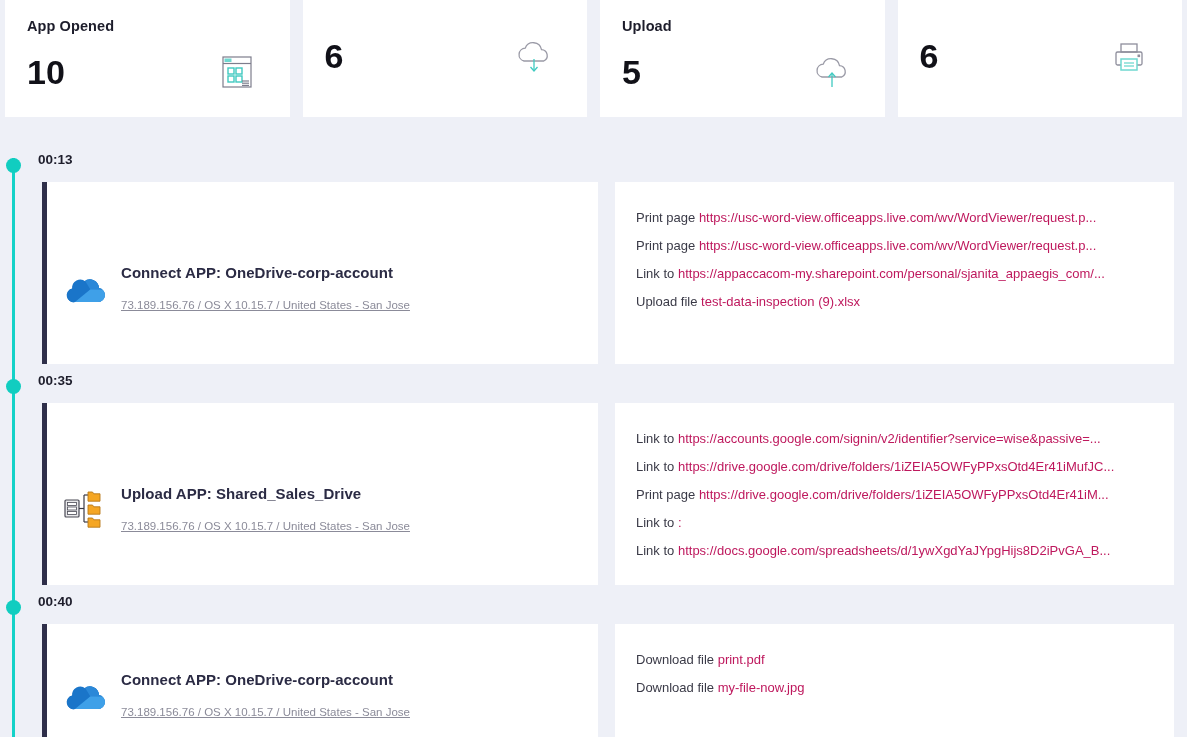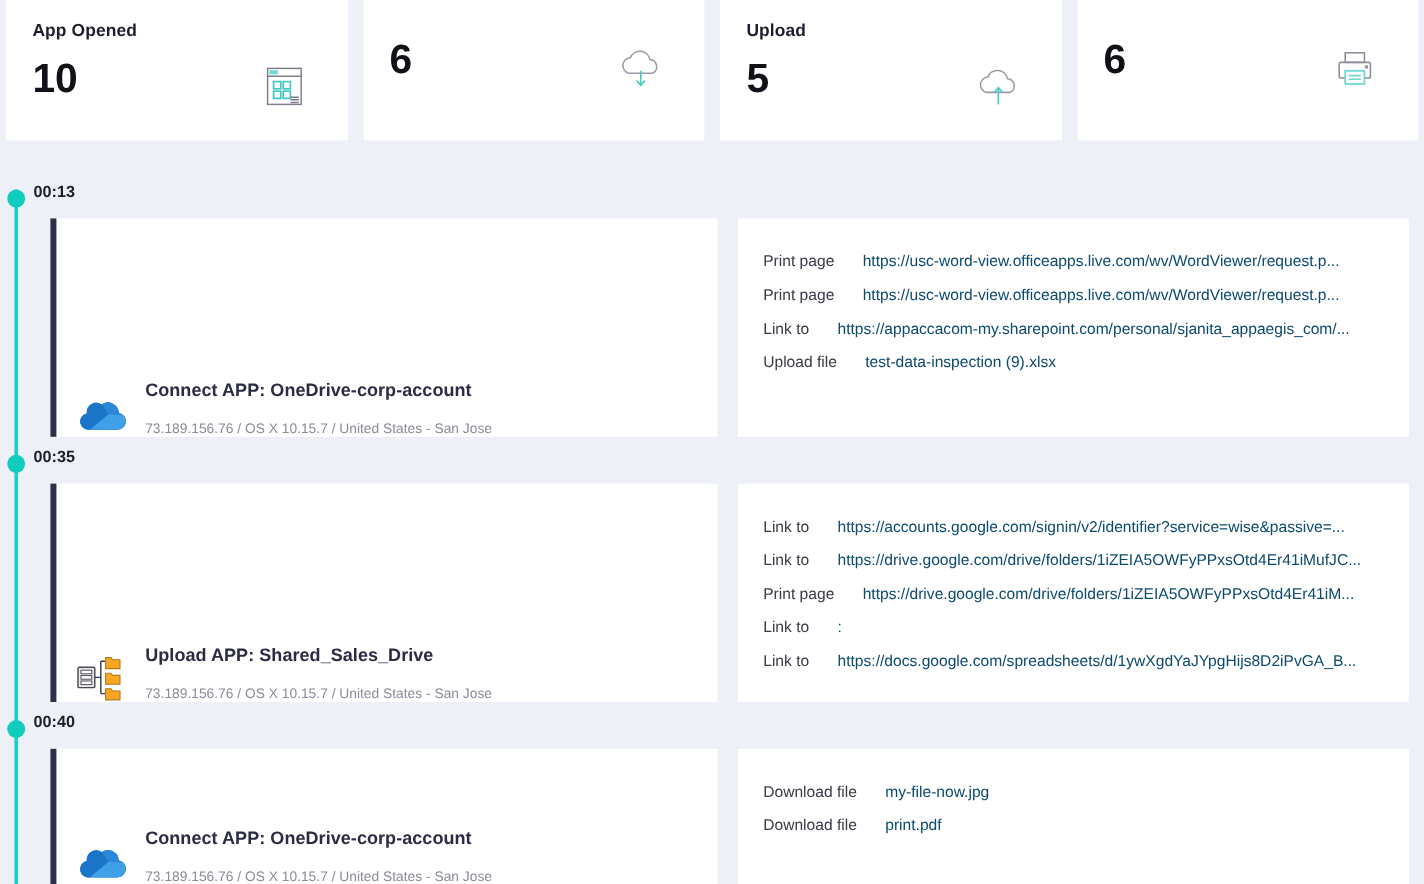--- a/index.html
+++ b/index.html
@@ -28,20 +28,21 @@
     flex-direction: column;
   }
   .stat-title {
     font-size: 14.5px;
     font-weight: bold;
     color: #1d1d2b;
     letter-spacing: 0.1px;
   }
   .stat-body {
     display: flex;
+    align-items: center;
     justify-content: space-between;
     margin-top: 15px;
     padding-right: 8px;
   }
   .stat-value {
     font-size: 34px;
     font-weight: bold;
     color: #111118;
     line-height: 1;
   }
@@ -69,37 +70,37 @@
     width: 15px;
     height: 15px;
     border-radius: 50%;
     background: #11cdc0;
     z-index: 2;
   }
   .entry-time {
     font-size: 13.5px;
     font-weight: bold;
     color: #1d1d2b;
-    margin-left: 28px;
+    margin-left: 38px;
     line-height: 16px;
     padding-top: 2px;
   }
   .entry-cards {
     display: flex;
     gap: 17px;
     margin-top: 14px;
     padding-left: 42px;
     padding-right: 13px;
   }
   .app-card {
     width: 556px;
     background: #ffffff;
     border-left: 5px solid #2f2f4a;
     display: flex;
-    align-items: flex-end;
+    align-items: center;
     padding: 27px 0 0 0;
     min-height: 182px;
   }
   .app-card.short { min-height: 113px; }
   .app-icon-wrap {
     width: 74px;
     display: flex;
     justify-content: center;
     padding-top: 2px;
   }
@@ -108,39 +109,40 @@
   .app-title {
     font-size: 15px;
     font-weight: bold;
     color: #2b2b44;
     letter-spacing: 0.05px;
   }
   .app-meta {
     font-size: 11.5px;
     color: #8b8b99;
     margin-top: 18px;
+    text-decoration: underline;
   }
   .events-card {
     flex: 1;
     background: #ffffff;
     padding: 28px 18px 20px 21px;
     min-height: 182px;
   }
   .events-card.short { min-height: 113px; }
   .event-row {
     font-size: 13px;
     color: #3a3a47;
     line-height: 16px;
     margin-bottom: 12px;
     white-space: nowrap;
     overflow: hidden;
     text-overflow: ellipsis;
   }
   .event-row:last-child { margin-bottom: 0; }
-  .event-link { color: #0c4a6e; margin-left: 20px; }
+  .event-link { color: #be185d; }
 </style>
 </head>
 <body>
 
 <div class="stats-row">
 
   <div class="stat-card">
     <div class="stat-title">App Opened</div>
     <div class="stat-body">
       <div class="stat-value">10</div>
@@ -291,19 +293,19 @@
               <path d="M13 34 h23 a7 7 0 0 0 4.6 -12.2 l-12.4 -0.4 z" fill="#3fa0e8"></path>
             </svg>
           </span>
         </div>
         <div class="app-text">
           <div class="app-title">Connect APP: OneDrive-corp-account</div>
           <div class="app-meta">73.189.156.76 / OS X 10.15.7 / United States - San Jose</div>
         </div>
       </div>
       <div class="events-card short">
+        <div class="event-row"><span>Download file</span> <span class="event-link">print.pdf</span></div>
         <div class="event-row"><span>Download file</span> <span class="event-link">my-file-now.jpg</span></div>
-        <div class="event-row"><span>Download file</span> <span class="event-link">print.pdf</span></div>
       </div>
     </div>
   </div>
 
 </div>
 
 </body></html>

